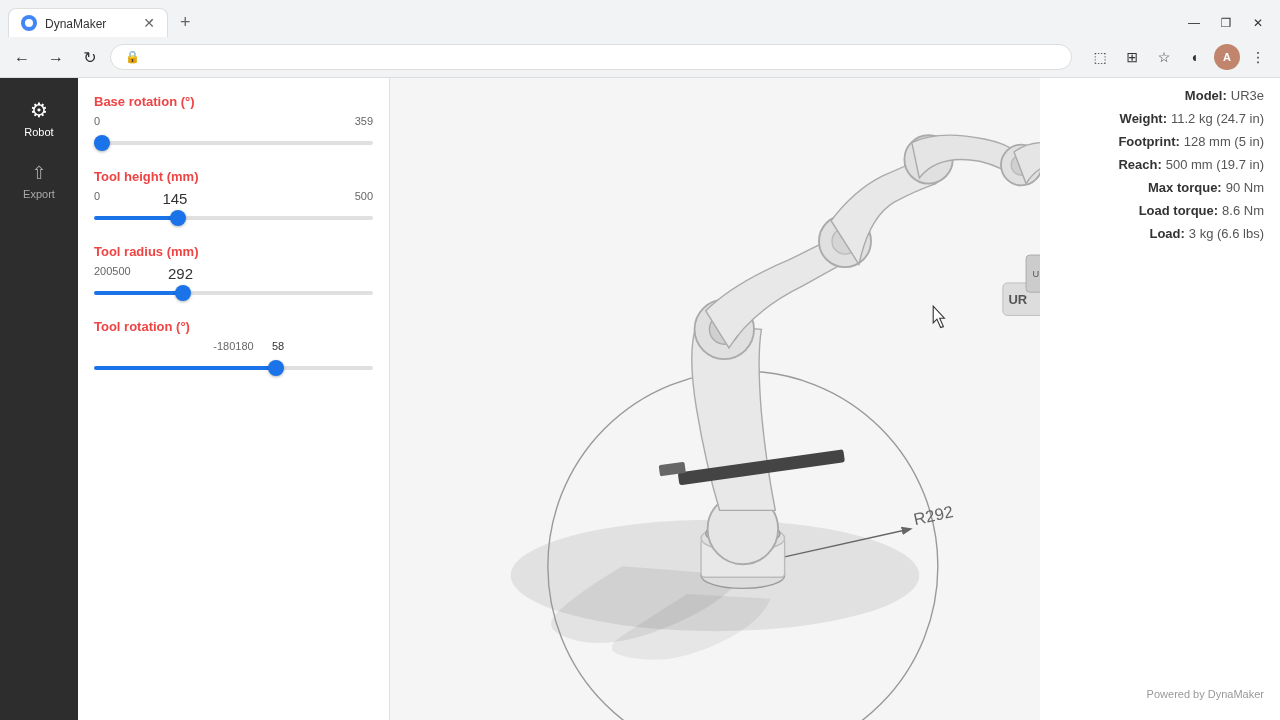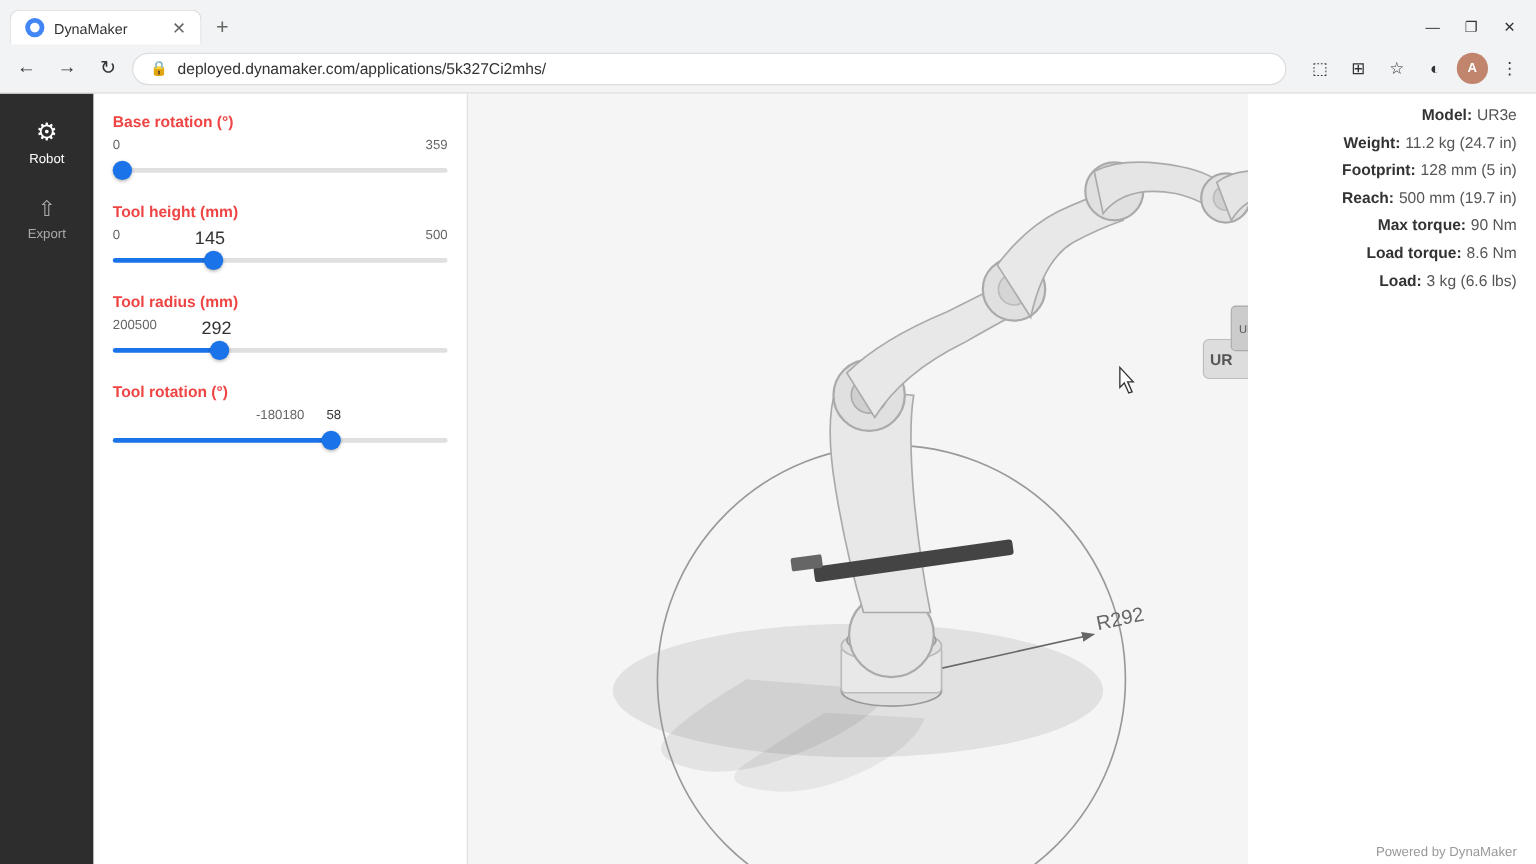--- a/index.html
+++ b/index.html
@@ -43,21 +43,21 @@
     input[type=range]::-webkit-slider-thumb { -webkit-appearance: none; width: 16px; height: 16px; background: #1a73e8; border-radius: 50%; cursor: pointer; box-shadow: 0 1px 3px rgba(0,0,0,0.3); }
 
     
     .main-canvas { flex: 1; background: #f5f5f5; position: relative; overflow: hidden; }
 
     
     .spec-panel { width: 240px; background: #fff; padding: 10px 16px; display: flex; flex-direction: column; gap: 8px; }
     .spec-row { display: flex; align-items: baseline; gap: 4px; justify-content: flex-end; font-size: 13px; color: #333; }
     .spec-key { font-weight: bold; }
     .spec-val { color: #555; }
-    .powered-by { position: absolute; bottom: 4px; right: 16px; font-size: 11px; color: #999; }
+    .powered-by { position: absolute; bottom: 20px; right: 16px; font-size: 11px; color: #999; }
   </style>
 </head>
 <body>
 
 <div class="browser-chrome">
   <div class="title-bar">
     <div class="tab">
       <div class="tab-favicon"></div>
       <span class="tab-title">DynaMaker</span>
       <span class="tab-close">✕</span>
@@ -68,21 +68,20 @@
       <div class="win-btn">❐</div>
       <div class="win-btn">✕</div>
     </div>
   </div>
   <div class="address-bar">
     <div class="nav-btn">←</div>
     <div class="nav-btn">→</div>
     <div class="nav-btn">↻</div>
     <div class="url-bar">
       <span class="lock-icon">🔒</span>
-      <span>deployed.dynamaker.com/applications/5k327Ci2mhs/</span>
     </div>
     <div class="toolbar-right">
       <div class="toolbar-icon">⬚</div>
       <div class="toolbar-icon">⊞</div>
       <div class="toolbar-icon">☆</div>
       <div class="toolbar-icon">◐</div>
       <div class="avatar">A</div>
       <div class="toolbar-icon">⋮</div>
     </div>
   </div>

